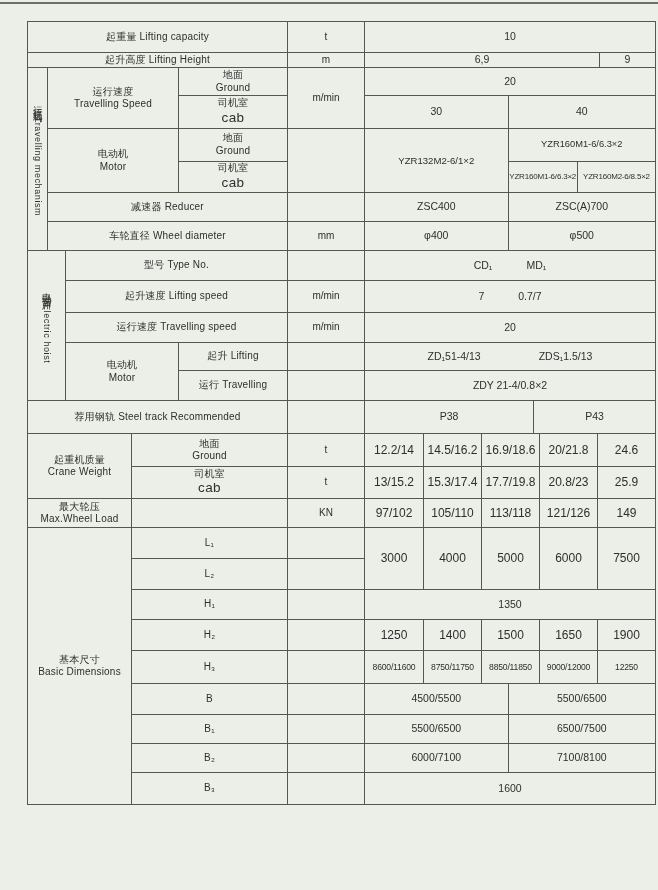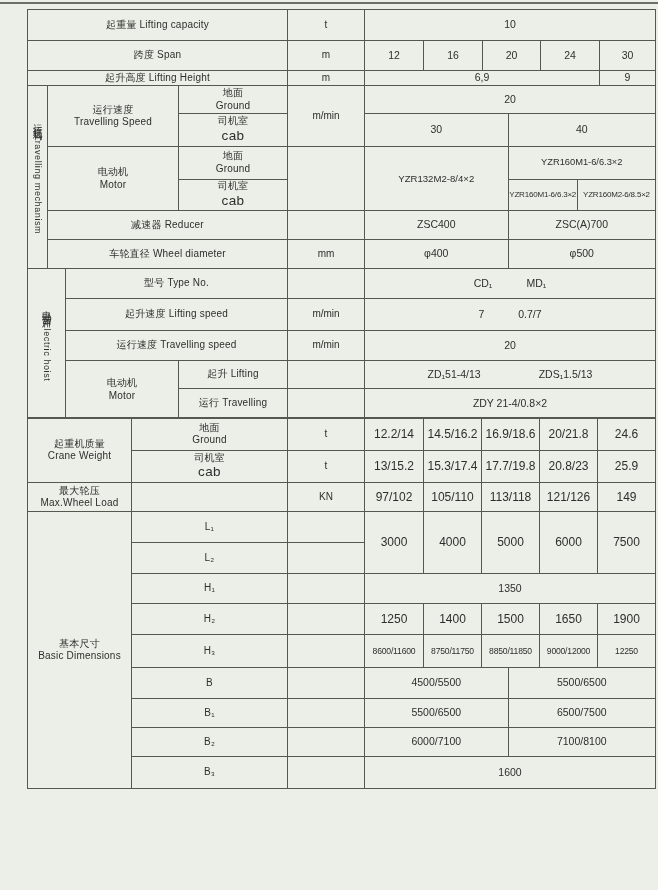--- a/index.html
+++ b/index.html
@@ -5,21 +5,21 @@
   html,body{margin:0;padding:0;}
   body{
     width:658px;height:890px;position:relative;overflow:hidden;
     background:#ecefe7;
     font-family:"Liberation Sans","DejaVu Sans",sans-serif;
     color:#2e2e2e;
   }
   .scan-edge{position:absolute;left:0;top:2px;width:658px;height:2px;background:#6a6f68;}
   .sheet{position:absolute;left:27px;top:9px;width:629px;}
   table.t{border-collapse:collapse;table-layout:fixed;width:629px;margin-top:-1px;}
-  table.t.first{margin-top:0;padding-left:32px;}
+  table.t.first{margin-top:12px;padding-left:32px;}
   td{
     border:1px solid #55584f;
     text-align:center;vertical-align:middle;
     padding:0;overflow:hidden;
     font-size:10px;line-height:1.25;
   }
   .lab{font-size:10px;letter-spacing:.2px;}
   .lab div{line-height:1.25;}
   .unit{font-size:10px;}
   .val{font-size:10.5px;}
@@ -59,29 +59,20 @@
         <col style="width:58px">
         <col style="width:59px">
         <col>
       </colgroup>
     <tbody>
         <tr style="height:31px">
       <td class="lab">起重量 Lifting capacity</td>
       <td class="unit">t</td>
       <td class="val" colspan="5">10</td>
     </tr>
-    <tr style="height:30px">
-      <td class="lab">跨度 Span</td>
-      <td class="unit">m</td>
-      <td class="val">12</td>
-      <td class="val">16</td>
-      <td class="val">20</td>
-      <td class="val">24</td>
-      <td class="val">30</td>
-    </tr>
     <tr style="height:15px">
       <td class="lab">起升高度 Lifting Height</td>
       <td class="unit">m</td>
       <td class="val" colspan="4">6,9</td>
       <td class="val">9</td>
     </tr>
   </tbody>
     </table>
 
   <table class="t">
@@ -130,21 +121,21 @@
             <div>Motor</div>
       </td>
       <td class="lab">
         <div>地面</div>
             <div>Ground</div>
       </td>
       <td class="unit" rowspan="2"></td>
       <td class="val" rowspan="2">
         <div class="wrap" style="height:63px">
           <div class="seg c" style="width:49.15%;font-size:9.6px">
-                <span>YZR132M2-8/4×2</span>
+                <span>YZR132M2-6/1×2</span>
               </div>
           <div class="seg" style="width:50.85%;display:flex;flex-direction:column">
             <div class="c" style="flex:32;border-bottom:1px solid #55584f;font-size:9.3px">
                   <span>YZR160M1-6/6.3×2</span>
                 </div>
             <div style="flex:30;display:flex">
               <div class="c tiny" style="width:47%;border-right:1px solid #55584f">
                     <span>YZR160M1-6/6.3×2</span>
                   </div>
               <div class="c tiny" style="width:53%">
@@ -242,20 +233,34 @@
   </tbody>
     </table>
 
   <table class="t">
     <colgroup>
         <col style="width:260px">
         <col style="width:77px">
         <col>
       </colgroup>
     <tbody>
+    <tr style="height:32px">
+      <td class="lab">荐用钢轨 Steel track Recommended</td>
+      <td class="unit"></td>
+      <td class="val">
+        <div class="wrap" style="height:32px">
+          <div class="seg c" style="width:58%">
+                <span>P38</span>
+              </div>
+          <div class="seg c" style="width:42%">
+                <span>P43</span>
+              </div>
+        </div>
+      </td>
+    </tr>
   </tbody>
     </table>
 
   <table class="t">
     <colgroup>
         <col style="width:104px">
         <col style="width:156px">
         <col style="width:77px">
         <col>
       </colgroup>

